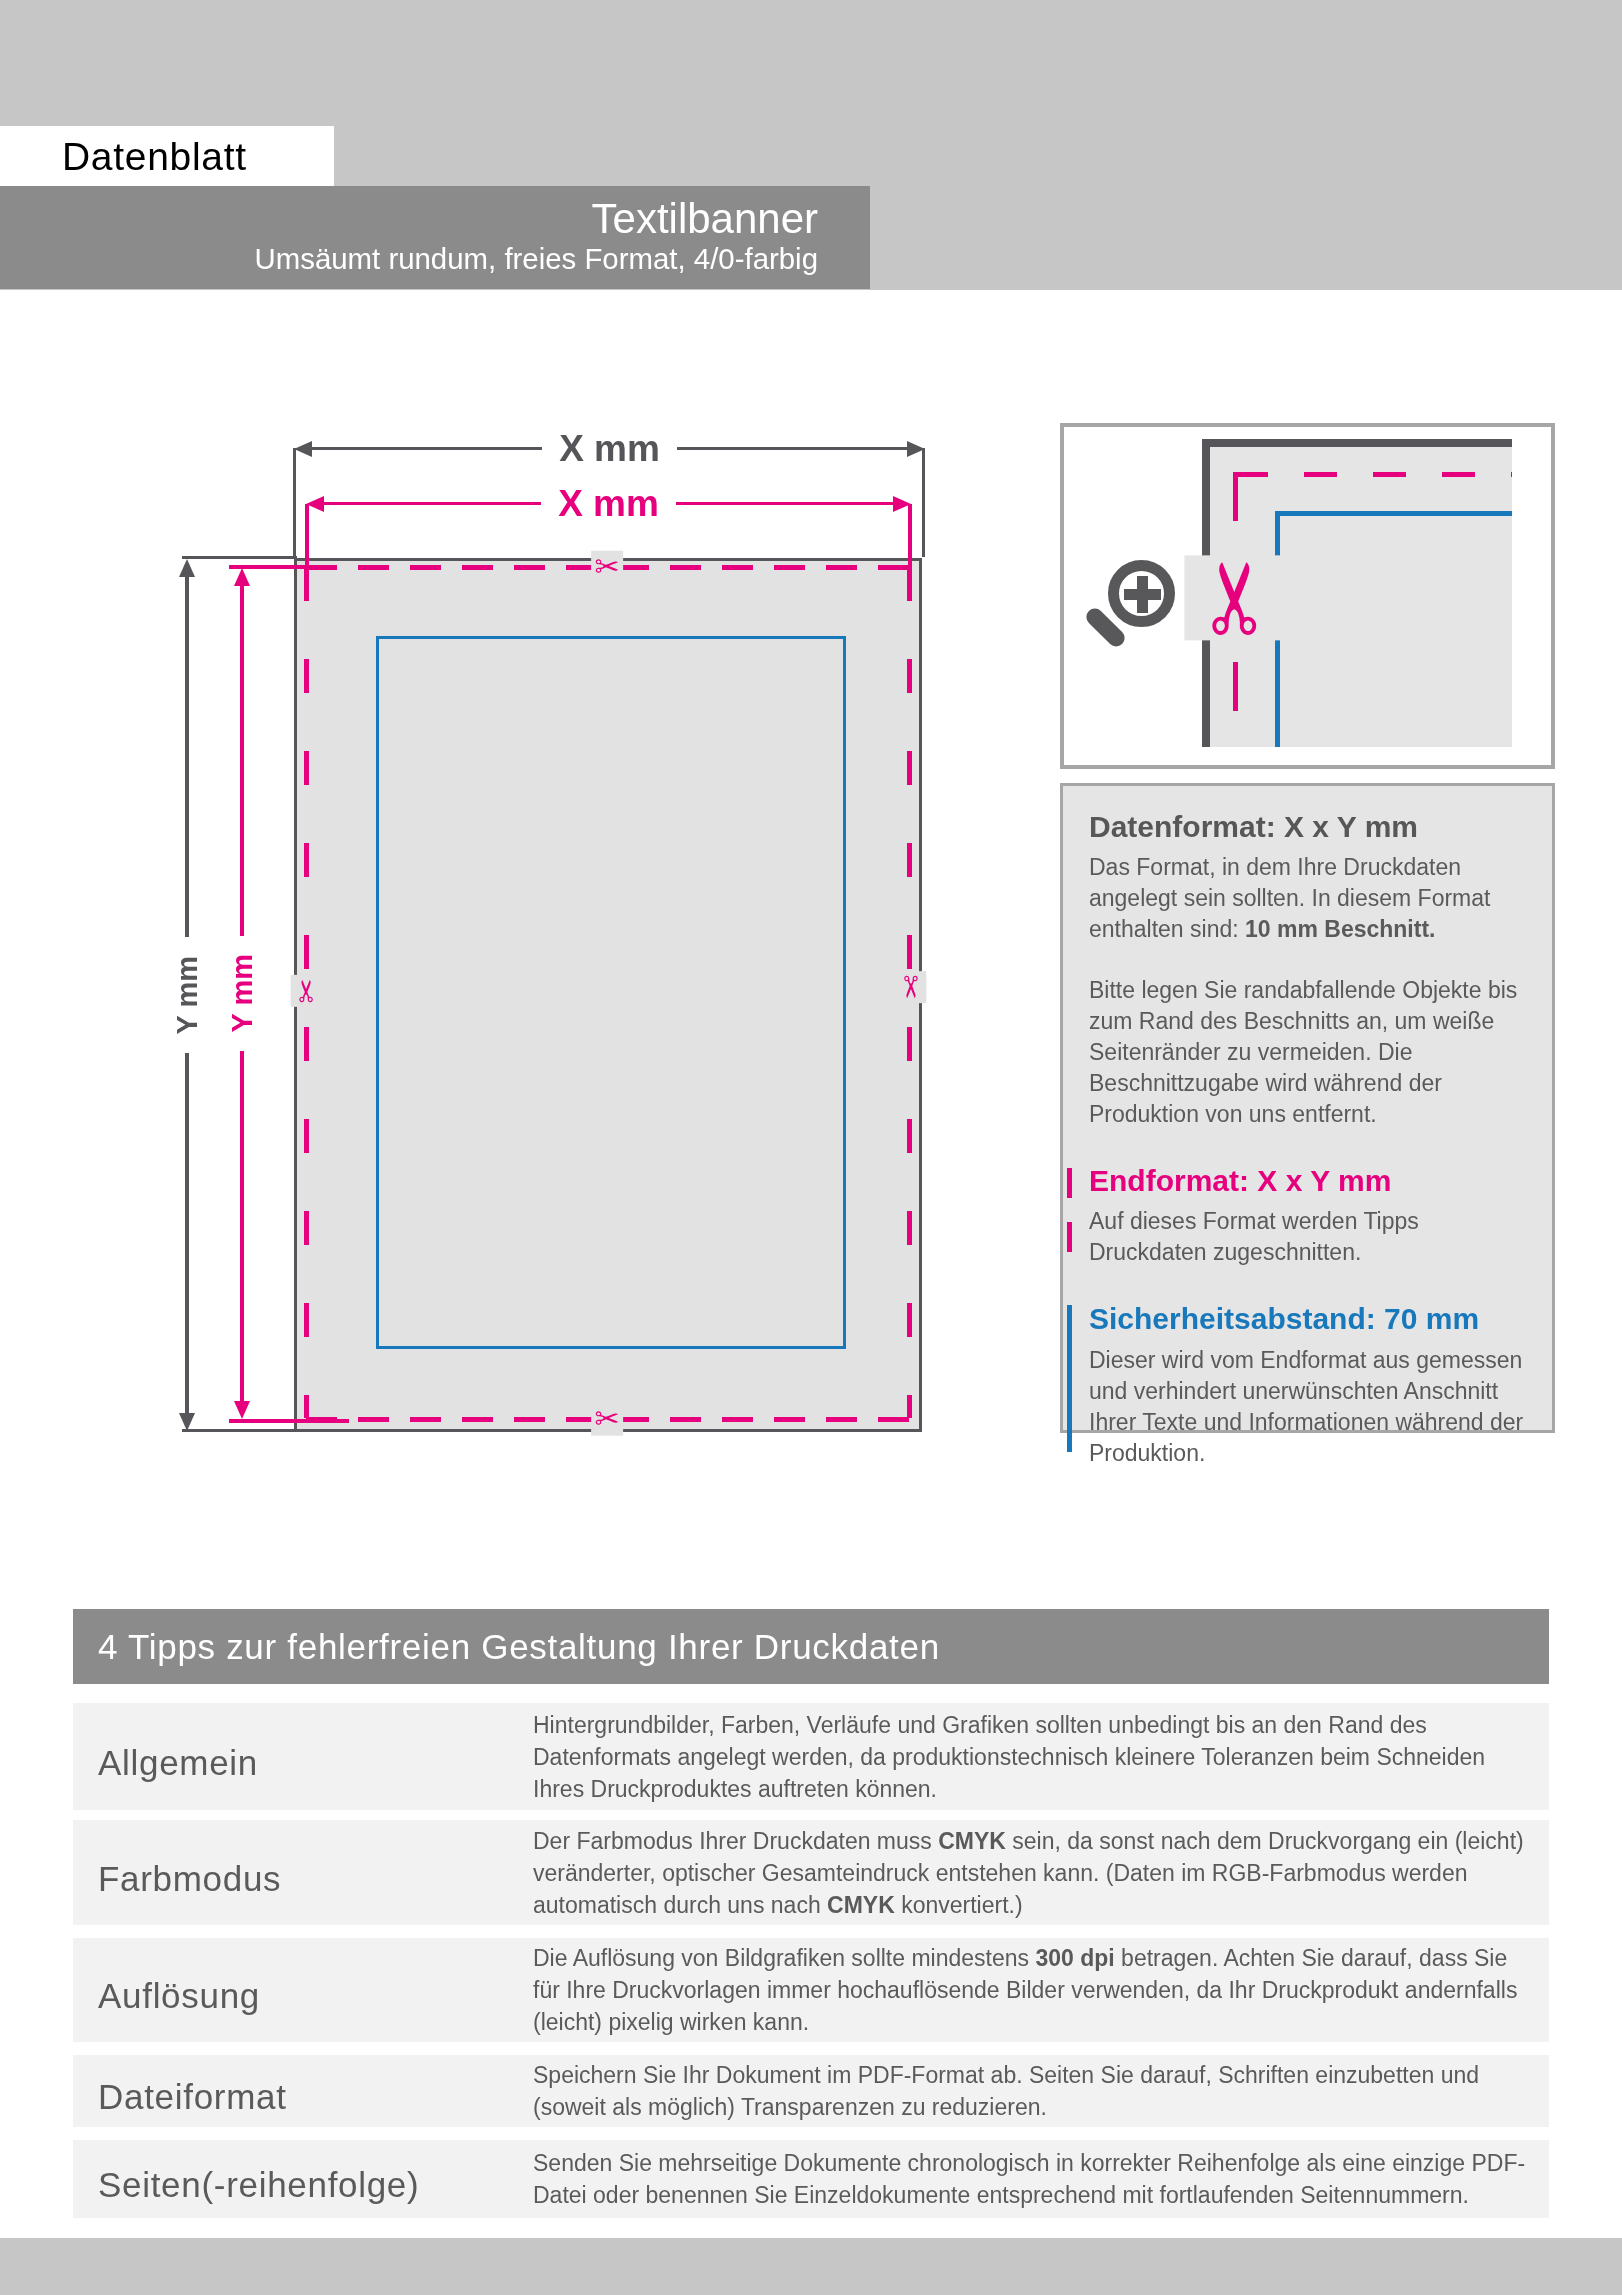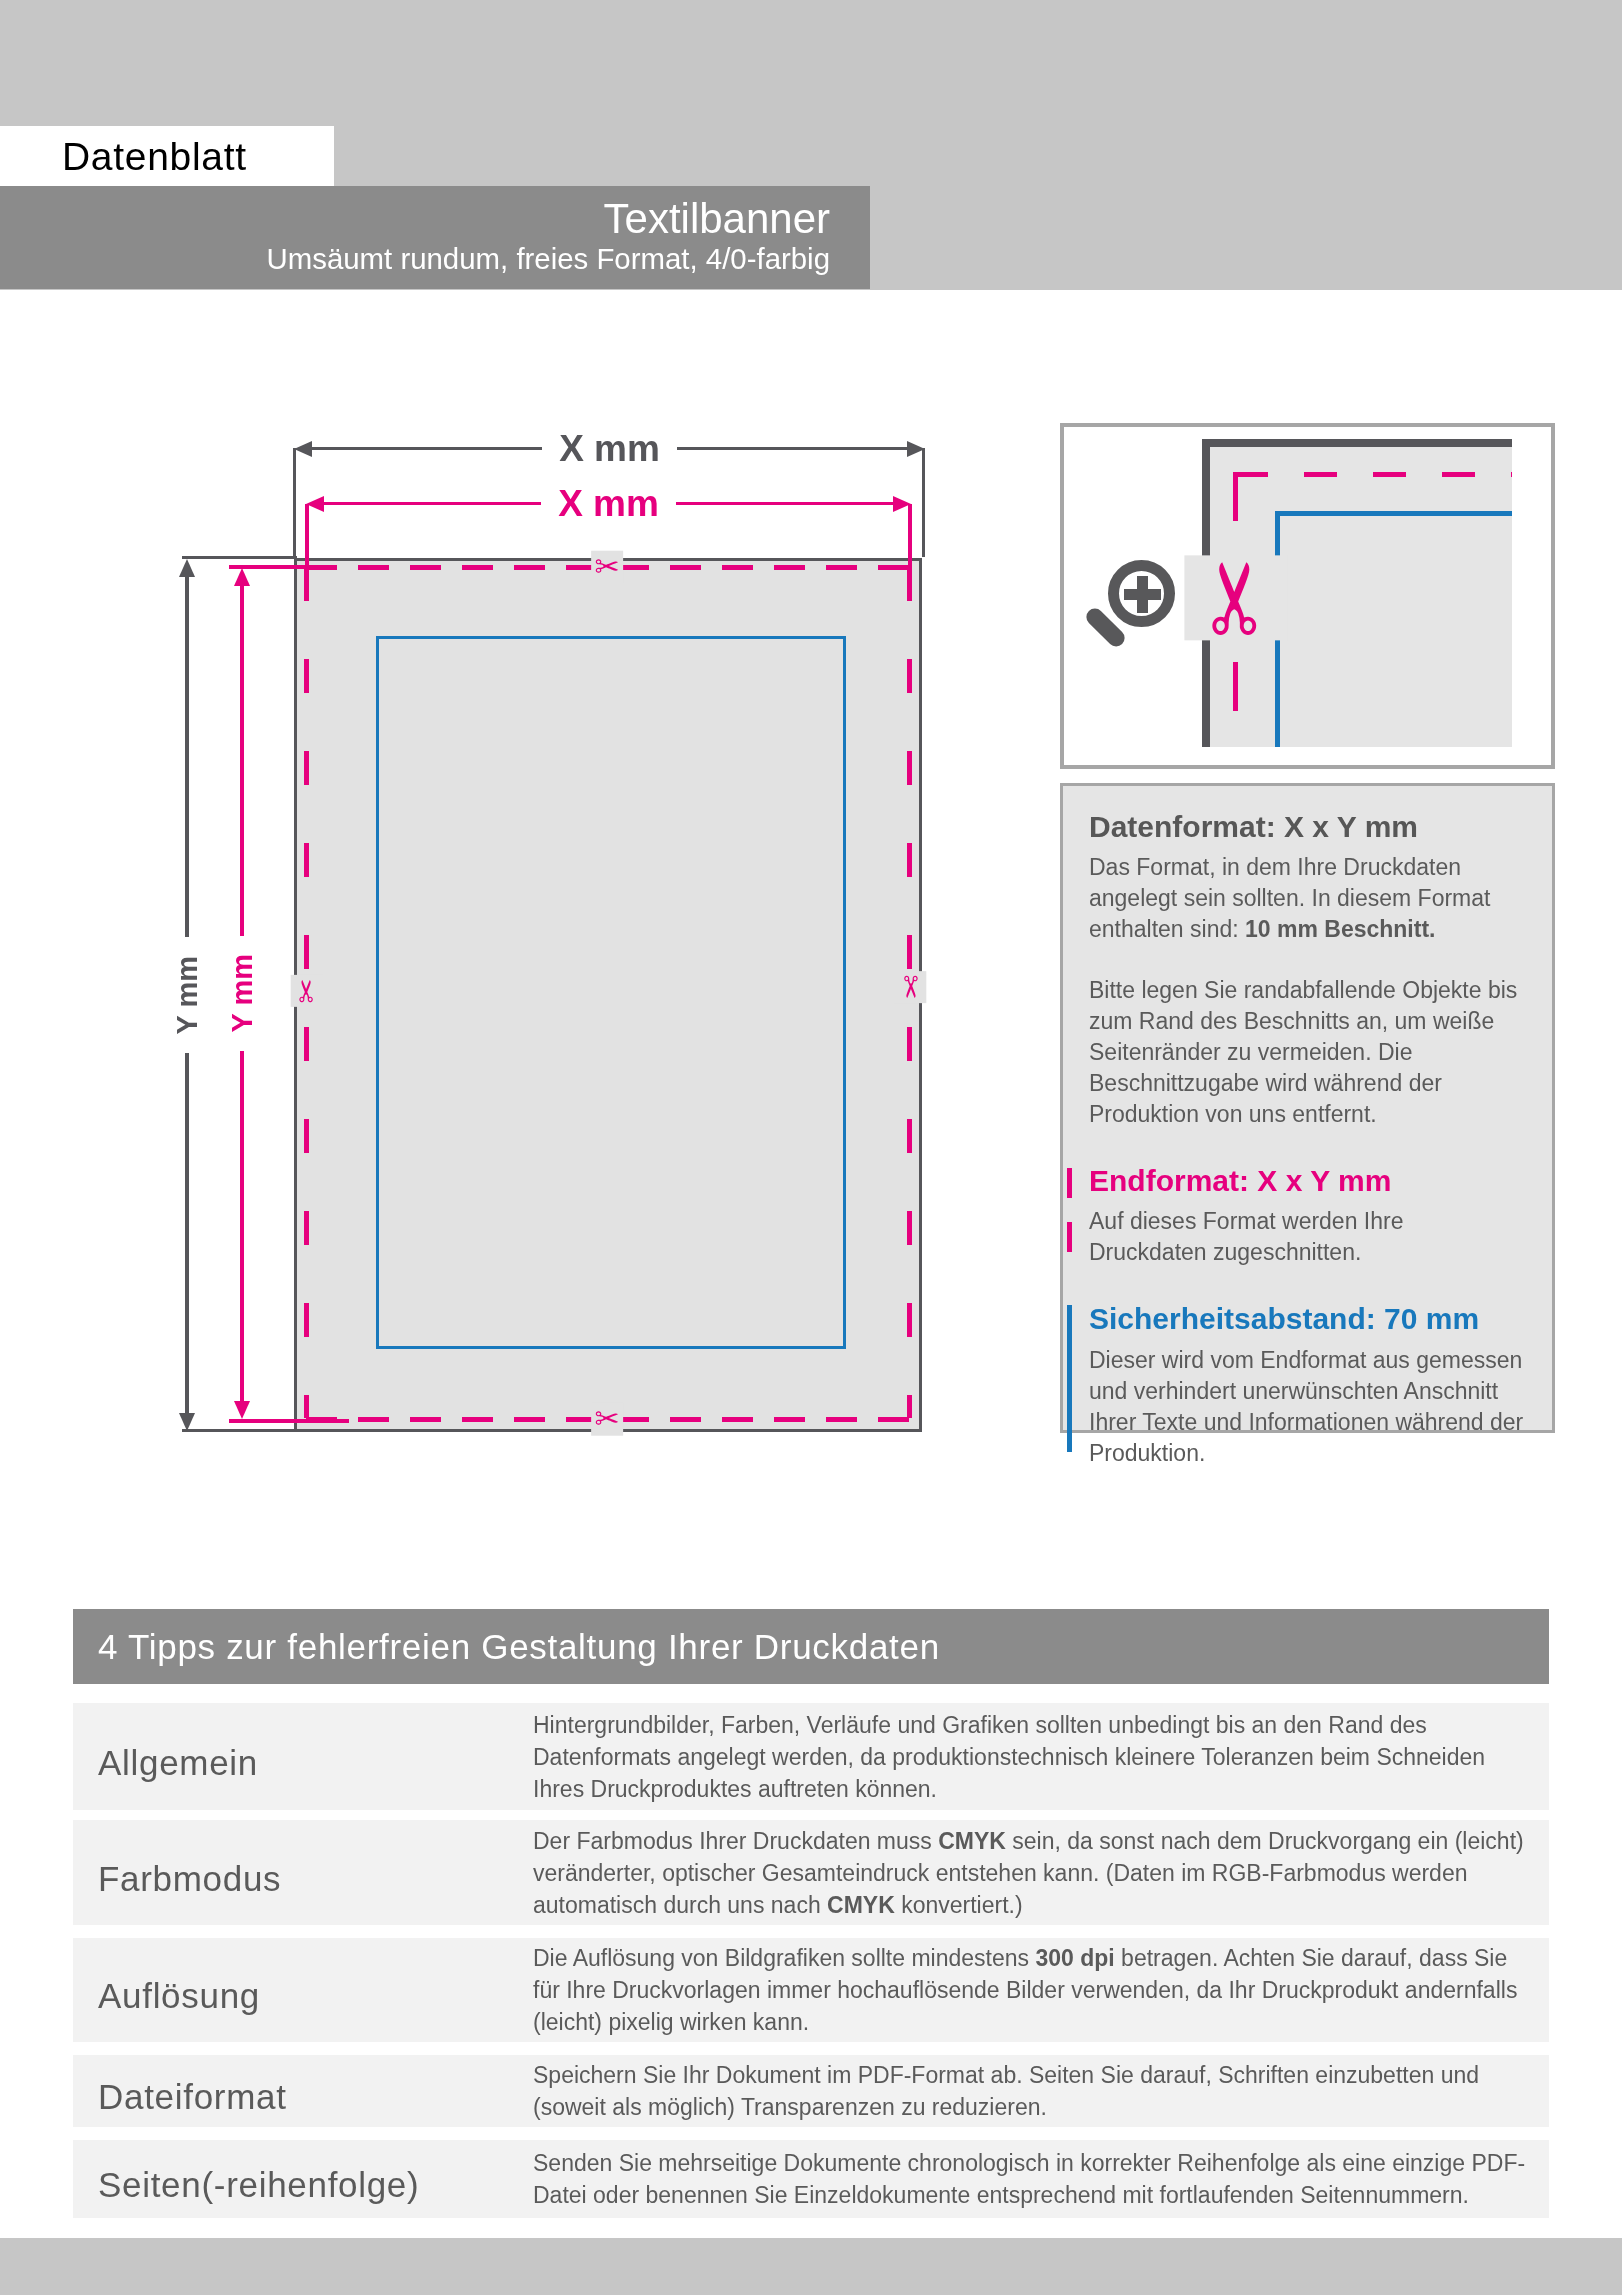--- a/index.html
+++ b/index.html
@@ -15,21 +15,21 @@
   }
   *{margin:0;padding:0;box-sizing:border-box;}
   html,body{background:#fff;}
   body{font-family:"Liberation Sans", sans-serif;color:var(--text-gray);}
   #page{position:relative;width:1623px;height:2295px;background:#ffffff;overflow:hidden;}
 
   
   .band-light{position:absolute;left:0;top:0;width:1623px;height:290px;background:var(--light-gray);}
   .datenblatt-box{position:absolute;left:0;top:126px;width:334px;height:61px;background:#ffffff;display:flex;align-items:center;padding-left:62px;}
   .datenblatt-box span{font-size:39px;font-weight:400;color:#000000;letter-spacing:0.7px;}
-  .band-dark{position:absolute;left:0;top:186px;width:870px;height:103px;background:var(--band-gray);display:flex;flex-direction:column;justify-content:center;align-items:flex-end;padding-right:40px;}
+  .band-dark{position:absolute;left:0;top:186px;width:870px;height:103px;background:var(--band-gray);display:flex;flex-direction:column;justify-content:center;align-items:flex-end;padding-right:52px;}
   .band-dark .title{font-size:42px;font-weight:300;color:#ffffff;line-height:1.05;}
   .band-dark .subtitle{font-size:29.4px;font-weight:300;color:#ffffff;line-height:1.25;}
 
   
   .dg-rect{position:absolute;left:294px;top:558px;width:628px;height:874px;background:#e2e2e2;border:3.3px solid var(--line-gray);}
   .hline{position:absolute;background:var(--line-gray);}
   .hline.m, .vline.m{background:var(--magenta);}
   .vline{position:absolute;background:var(--line-gray);}
 
   .dash-h{position:absolute;height:4.6px;background:repeating-linear-gradient(to right,var(--magenta) 0 31px,transparent 31px 52px);}
@@ -189,21 +189,21 @@
 
   <div class="info-panel">
     <h2>Datenformat: X x Y mm</h2>
     <p><span><span>Das Format, in dem Ihre Druckdaten angelegt sein sollten. In diesem Format enthalten sind: </span><span class="bold">10 mm Beschnitt.</span></span></p>
     <div class="gap"></div>
     <p>Bitte legen Sie randabfallende Objekte bis zum Rand des Beschnitts an, um weiße Seitenränder zu vermeiden. Die Beschnittzugabe wird während der Produktion von uns entfernt.</p>
 
     <div class="ip-section">
       <div class="bar-dash"></div>
       <h2 class="mag">Endformat: X x Y mm</h2>
-      <p>Auf dieses Format werden Ihre Druckdaten zugeschnitten.</p>
+      <p>Auf dieses Format werden Tipps Druckdaten zugeschnitten.</p>
     </div>
 
     <div class="ip-section">
       <div class="bar-solid"></div>
       <h2 class="blu">Sicherheitsabstand: 70 mm</h2>
       <p>Dieser wird vom Endformat aus gemessen und verhindert unerwünschten Anschnitt Ihrer Texte und Informationen während der Produktion.</p>
     </div>
   </div>
 
   <div class="tips-header">

